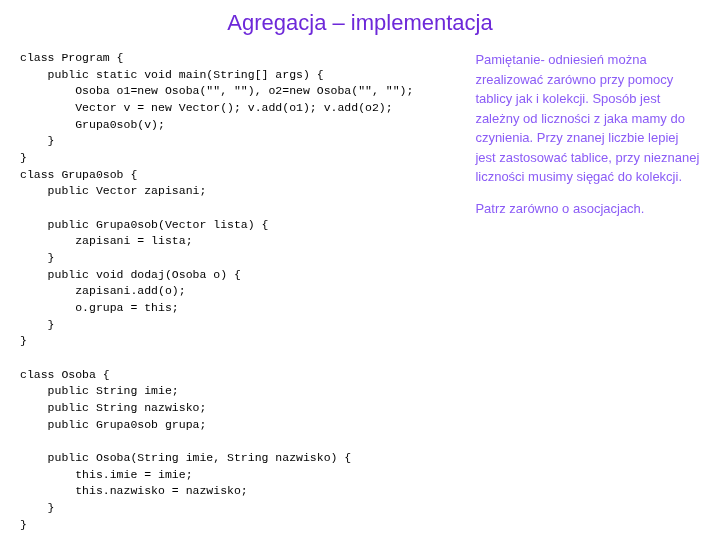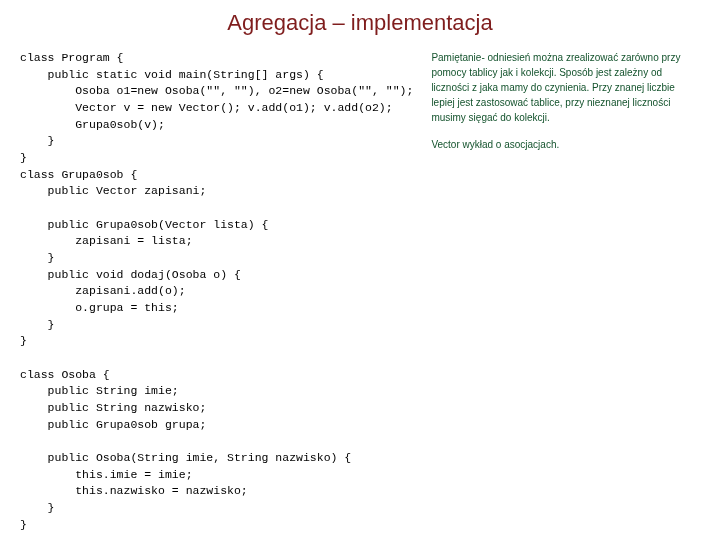--- a/index.html
+++ b/index.html
@@ -20,21 +20,21 @@
       width: 720px;
       height: 540px;
       background: #ffffff;
       padding: 10px 20px 10px 20px;
     }
 
     .page-title {
       text-align: center;
       font-size: 22px;
       font-family: Arial, sans-serif;
-      color: #7f1d1d;
+      color: #6d28d9;
       margin-bottom: 14px;
       font-weight: normal;
     }
 
     .content-area {
       display: flex;
       gap: 18px;
       align-items: flex-start;
     }
 
@@ -43,23 +43,24 @@
       font-family: 'Courier New', Courier, monospace;
       font-size: 11.5px;
       color: #000000;
       line-height: 1.45;
       white-space: pre;
     }
 
     .text-section {
       flex: 1;
       font-family: Arial, sans-serif;
-      font-size: 10px;
-      color: #14532d;
+      font-size: 13px;
+      color: #8b5cf6;
       line-height: 1.5;
+      margin-left: 44px;
     }
 
     .text-section p {
       margin-bottom: 12px;
     }
   </style>
 </head>
 <body>
 
 <div class="page-container">
@@ -89,16 +90,16 @@
     public String nazwisko;
     public Grupa0sob grupa;
 
     public Osoba(String imie, String nazwisko) {
         this.imie = imie;
         this.nazwisko = nazwisko;
     }
 }</div>
     <div class="text-section">
       <p>Pamiętanie- odniesień można zrealizować zarówno przy pomocy tablicy jak i kolekcji. Sposób jest zależny od liczności z jaka mamy do czynienia. Przy znanej liczbie lepiej jest zastosować tablice, przy nieznanej liczności musimy sięgać do kolekcji.</p>
-      <p>Vector wykład o asocjacjach.</p>
+      <p>Patrz zarówno o asocjacjach.</p>
     </div>
   </div>
 </div>
 
 </body></html>

